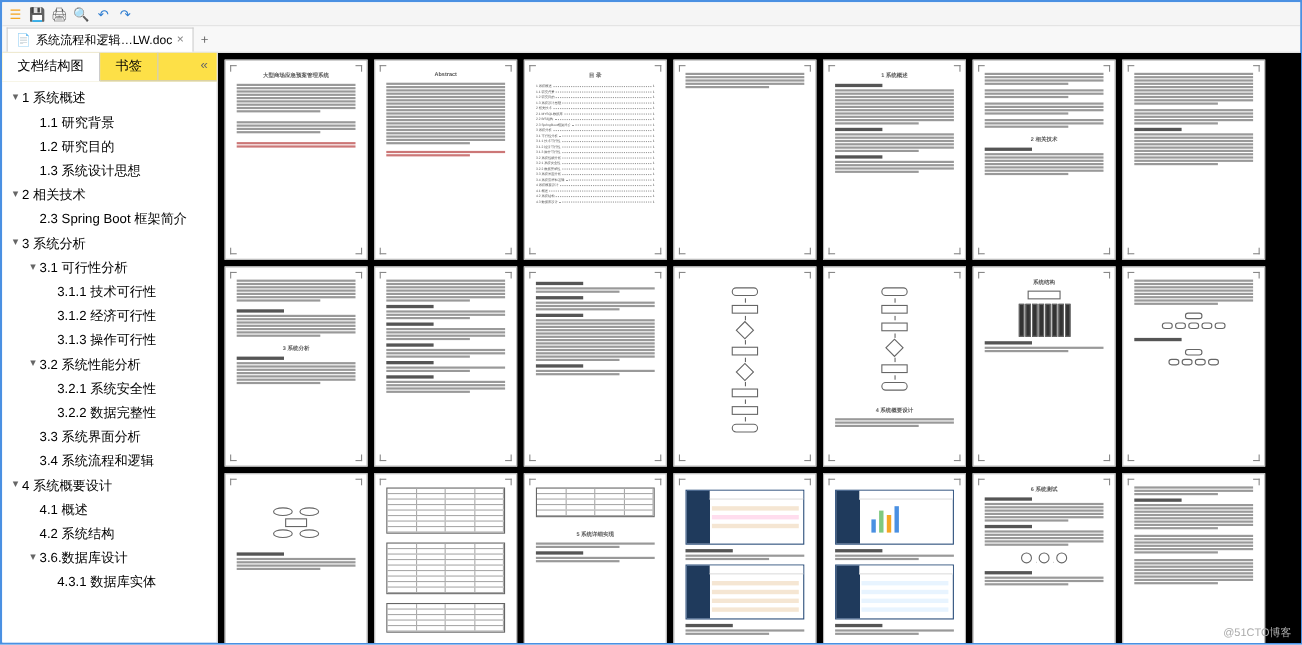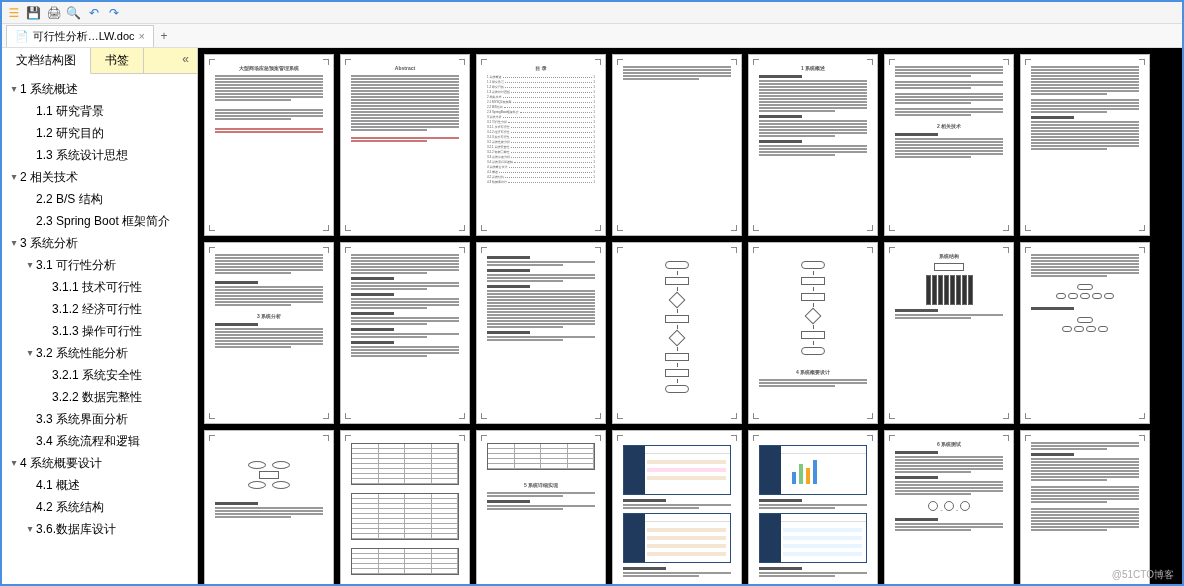--- a/index.html
+++ b/index.html
@@ -5,21 +5,21 @@
 * { margin: 0; padding: 0; box-sizing: border-box; }
 body { font-family: "Microsoft YaHei", "SimSun", Arial, sans-serif; font-size: 12px; background: #fff; width: 1184px; height: 586px; overflow: hidden; position: relative; border: 2px solid #4a90e2; }
 .topbar { height: 22px; background: #f5f5f5; border-bottom: 1px solid #ddd; display: flex; align-items: center; padding: 0 4px; gap: 4px; }
 .topbar .icon-btn { width: 16px; height: 16px; display: flex; align-items: center; justify-content: center; cursor: pointer; }
 .tab-bar { height: 24px; display: flex; align-items: center; border-bottom: 1px solid #ddd; background: #f8f8f8; padding-left: 4px; }
 .tab { height: 22px; display: flex; align-items: center; gap: 4px; padding: 0 8px; background: #fff; border: 1px solid #ccc; border-bottom: none; font-size: 11px; cursor: pointer; }
 .tab .close { color: #888; cursor: pointer; }
 .tab-add { width: 20px; text-align: center; color: #666; cursor: pointer; }
 .main { display: flex; height: calc(586px - 48px); }
 .sidebar { width: 196px; border-right: 1px solid #ccc; background: #fff; display: flex; flex-direction: column; }
-.side-tabs { display: flex; border-bottom: 1px solid #ccc; background: #fef9c3; }
+.side-tabs { display: flex; border-bottom: 1px solid #ccc; background: #fde047; }
 .side-tab { padding: 4px 14px; font-size: 12px; cursor: pointer; border-right: 1px solid #ccc; }
 .side-tab.active { background: #fff; border-bottom: 1px solid #fff; margin-bottom: -1px; }
 .side-collapse { margin-left: auto; padding: 4px 8px; cursor: pointer; color: #666; }
 .outline { flex: 1; overflow-y: auto; padding: 4px 0; }
 .outline-item { padding: 2px 4px 2px 8px; cursor: pointer; white-space: nowrap; display: flex; align-items: center; font-size: 12px; line-height: 18px; }
 .exp { width: 12px; display: inline-block; color: #666; font-size: 10px; cursor: pointer; text-align: center; }
 .lvl1 { padding-left: 6px; }
 .lvl2 { padding-left: 22px; }
 .lvl3 { padding-left: 38px; }
 .viewer { flex: 1; background: #000000; overflow: auto; padding: 6px; position: relative; }
@@ -64,21 +64,21 @@
   <span class="icon-btn" style="color:#2e7dd1">💾</span>
   <span class="icon-btn" style="color:#555">🖨</span>
   <span class="icon-btn" style="color:#555">🔍</span>
   <span class="icon-btn" style="color:#2e7dd1">↶</span>
   <span class="icon-btn" style="color:#2e7dd1">↷</span>
 </div>
 
 <div class="tab-bar">
   <div class="tab">
     <span style="color:#2e7dd1">📄</span>
-    <span>可行性分析…LW.doc</span>
+    <span>系统流程和逻辑…LW.doc</span>
     <span class="close">×</span>
   </div>
   <div class="tab-add">+</div>
 </div>
 
 <div class="main">
   <div class="sidebar">
     <div class="side-tabs">
       <div class="side-tab active">文档结构图</div>
       <div class="side-tab">书签</div>
@@ -100,24 +100,20 @@
         <div class="outline-item lvl2">
           <span class="exp"></span>
           <span>1.3 系统设计思想</span>
         </div>
         <div class="outline-item lvl1">
           <span class="exp">▾</span>
           <span>2 相关技术</span>
         </div>
         <div class="outline-item lvl2">
           <span class="exp"></span>
-          <span>2.2 B/S 结构</span>
-        </div>
-        <div class="outline-item lvl2">
-          <span class="exp"></span>
           <span>2.3 Spring Boot 框架简介</span>
         </div>
         <div class="outline-item lvl1">
           <span class="exp">▾</span>
           <span>3 系统分析</span>
         </div>
         <div class="outline-item lvl2">
           <span class="exp">▾</span>
           <span>3.1 可行性分析</span>
         </div>
@@ -161,20 +157,24 @@
           <span class="exp"></span>
           <span>4.1 概述</span>
         </div>
         <div class="outline-item lvl2">
           <span class="exp"></span>
           <span>4.2 系统结构</span>
         </div>
         <div class="outline-item lvl2">
           <span class="exp">▾</span>
           <span>3.6.数据库设计</span>
+        </div>
+        <div class="outline-item lvl3">
+          <span class="exp"></span>
+          <span>4.3.1 数据库实体</span>
         </div>
         <div class="outline-item lvl3">
           <span class="exp"></span>
         </div>
       </div>
   </div>
 
   <div class="viewer">
     <div class="page-grid">
 

